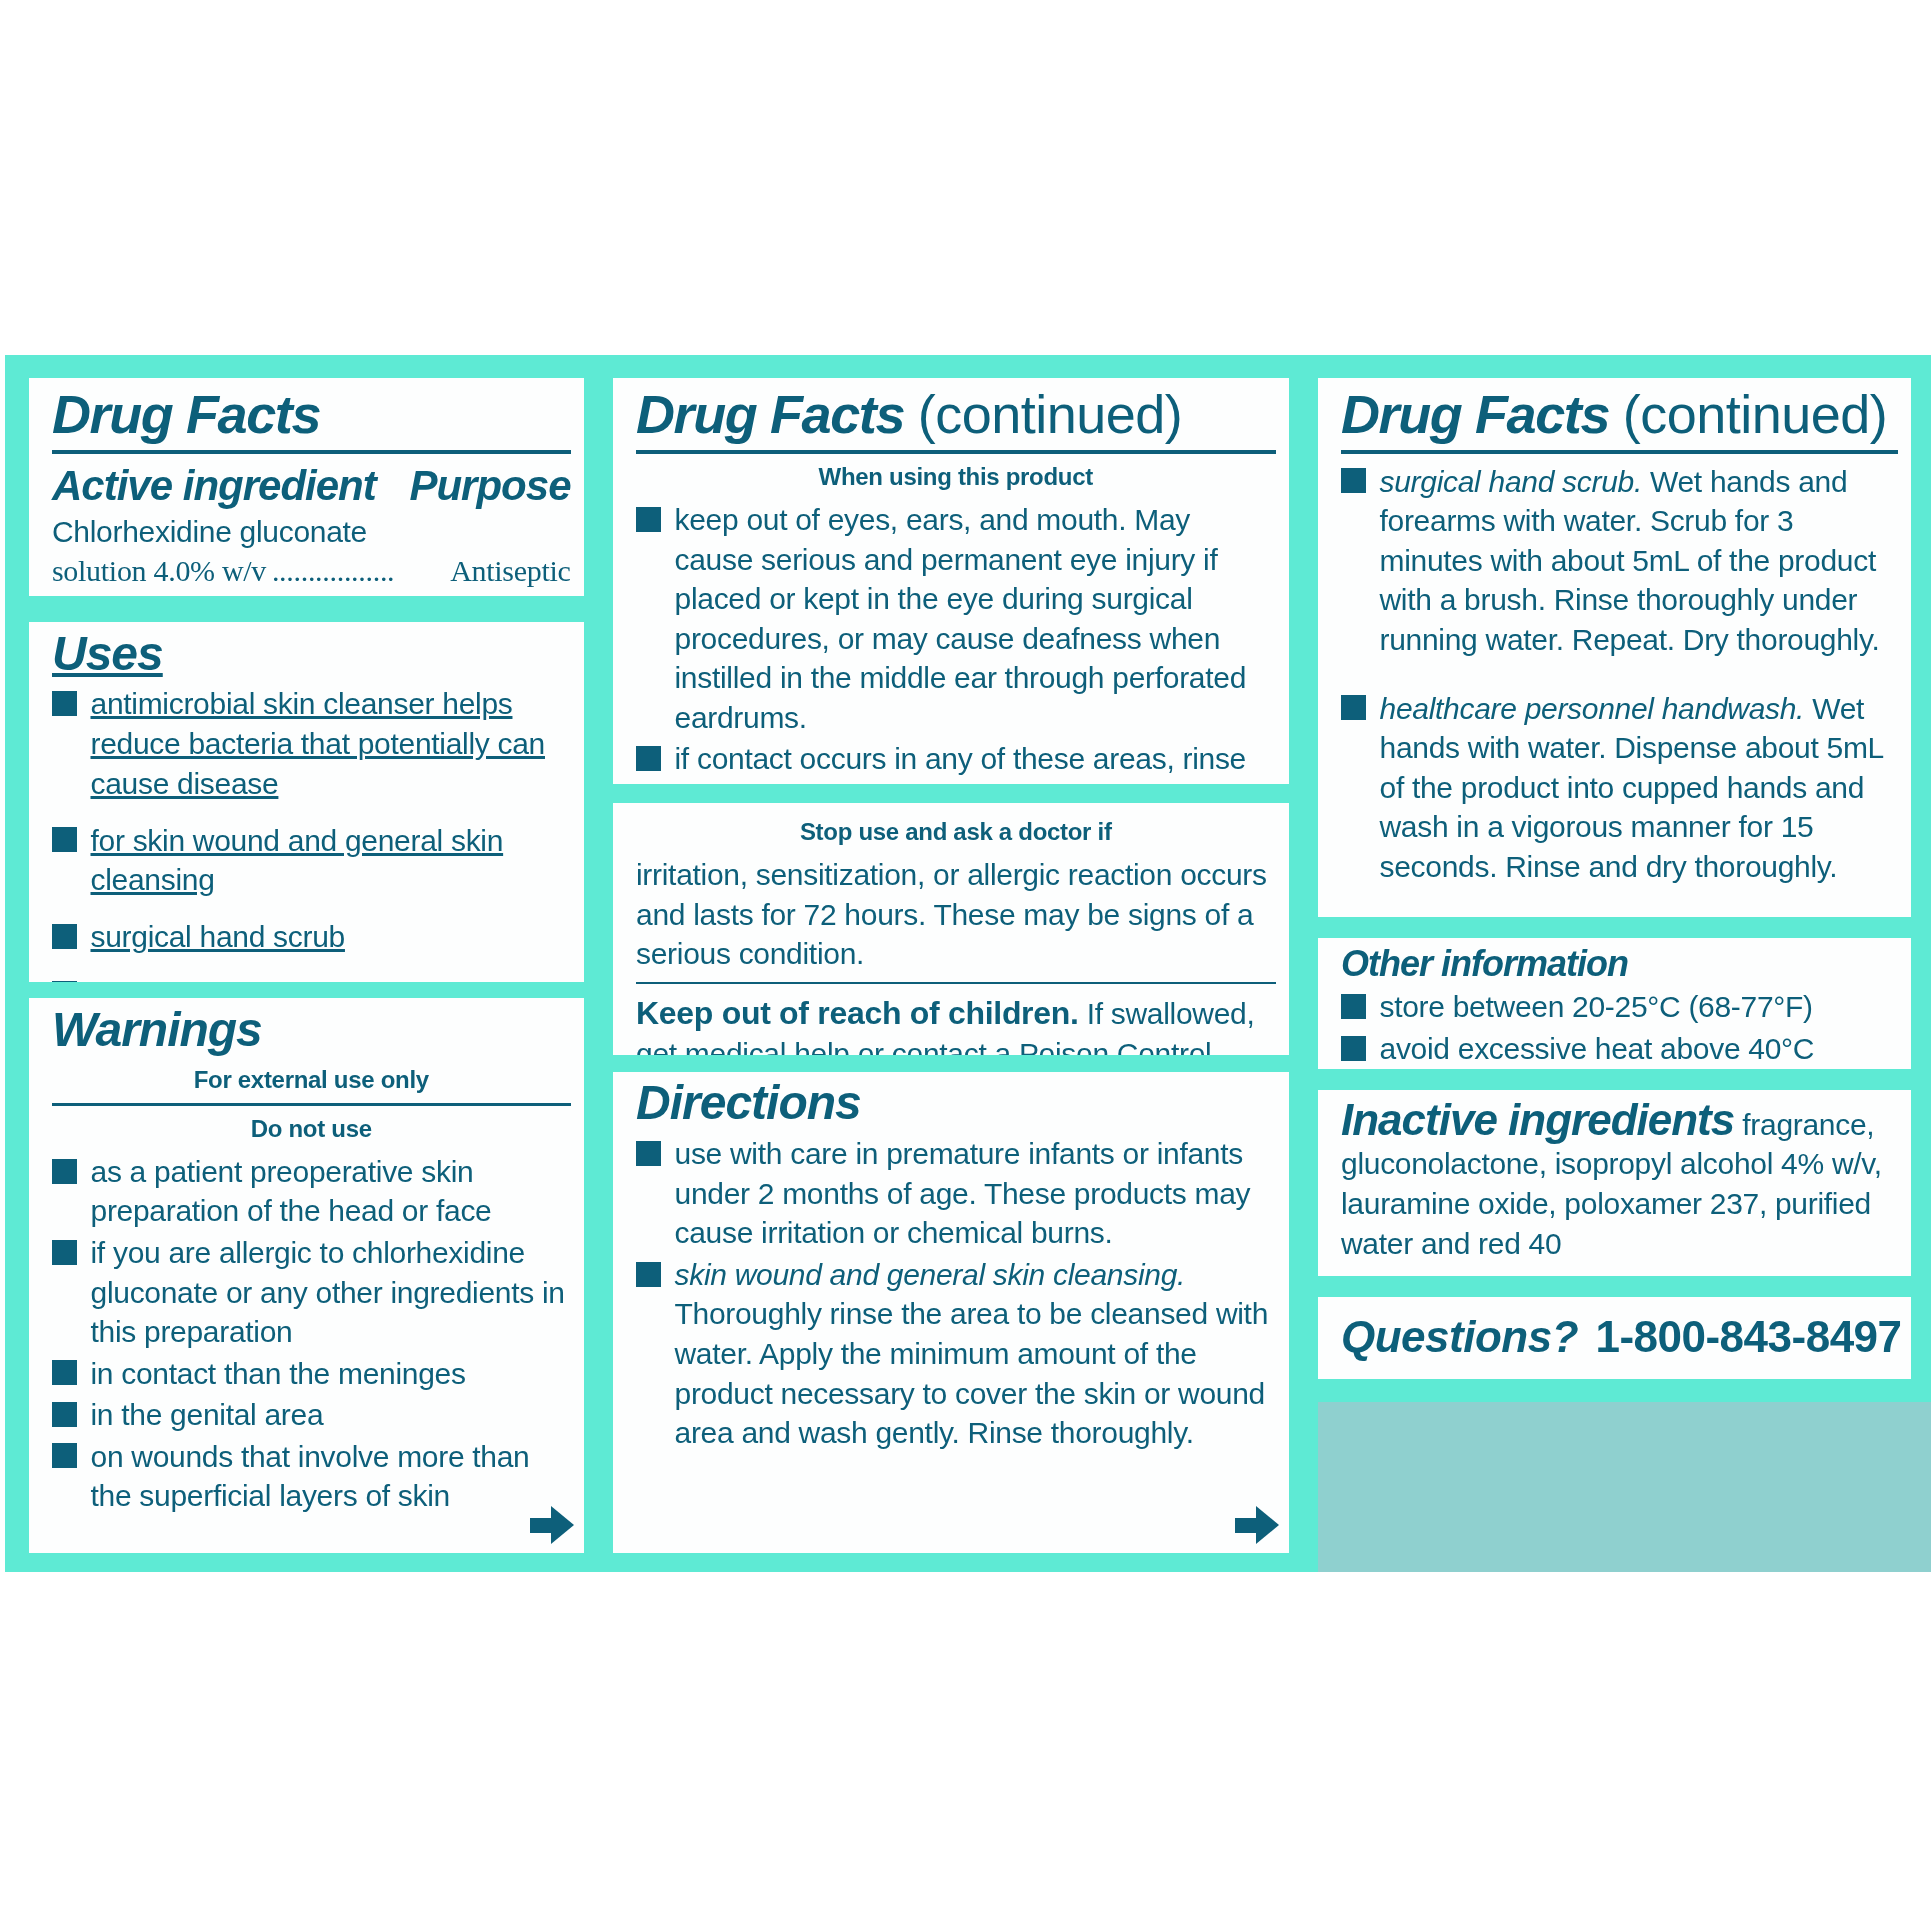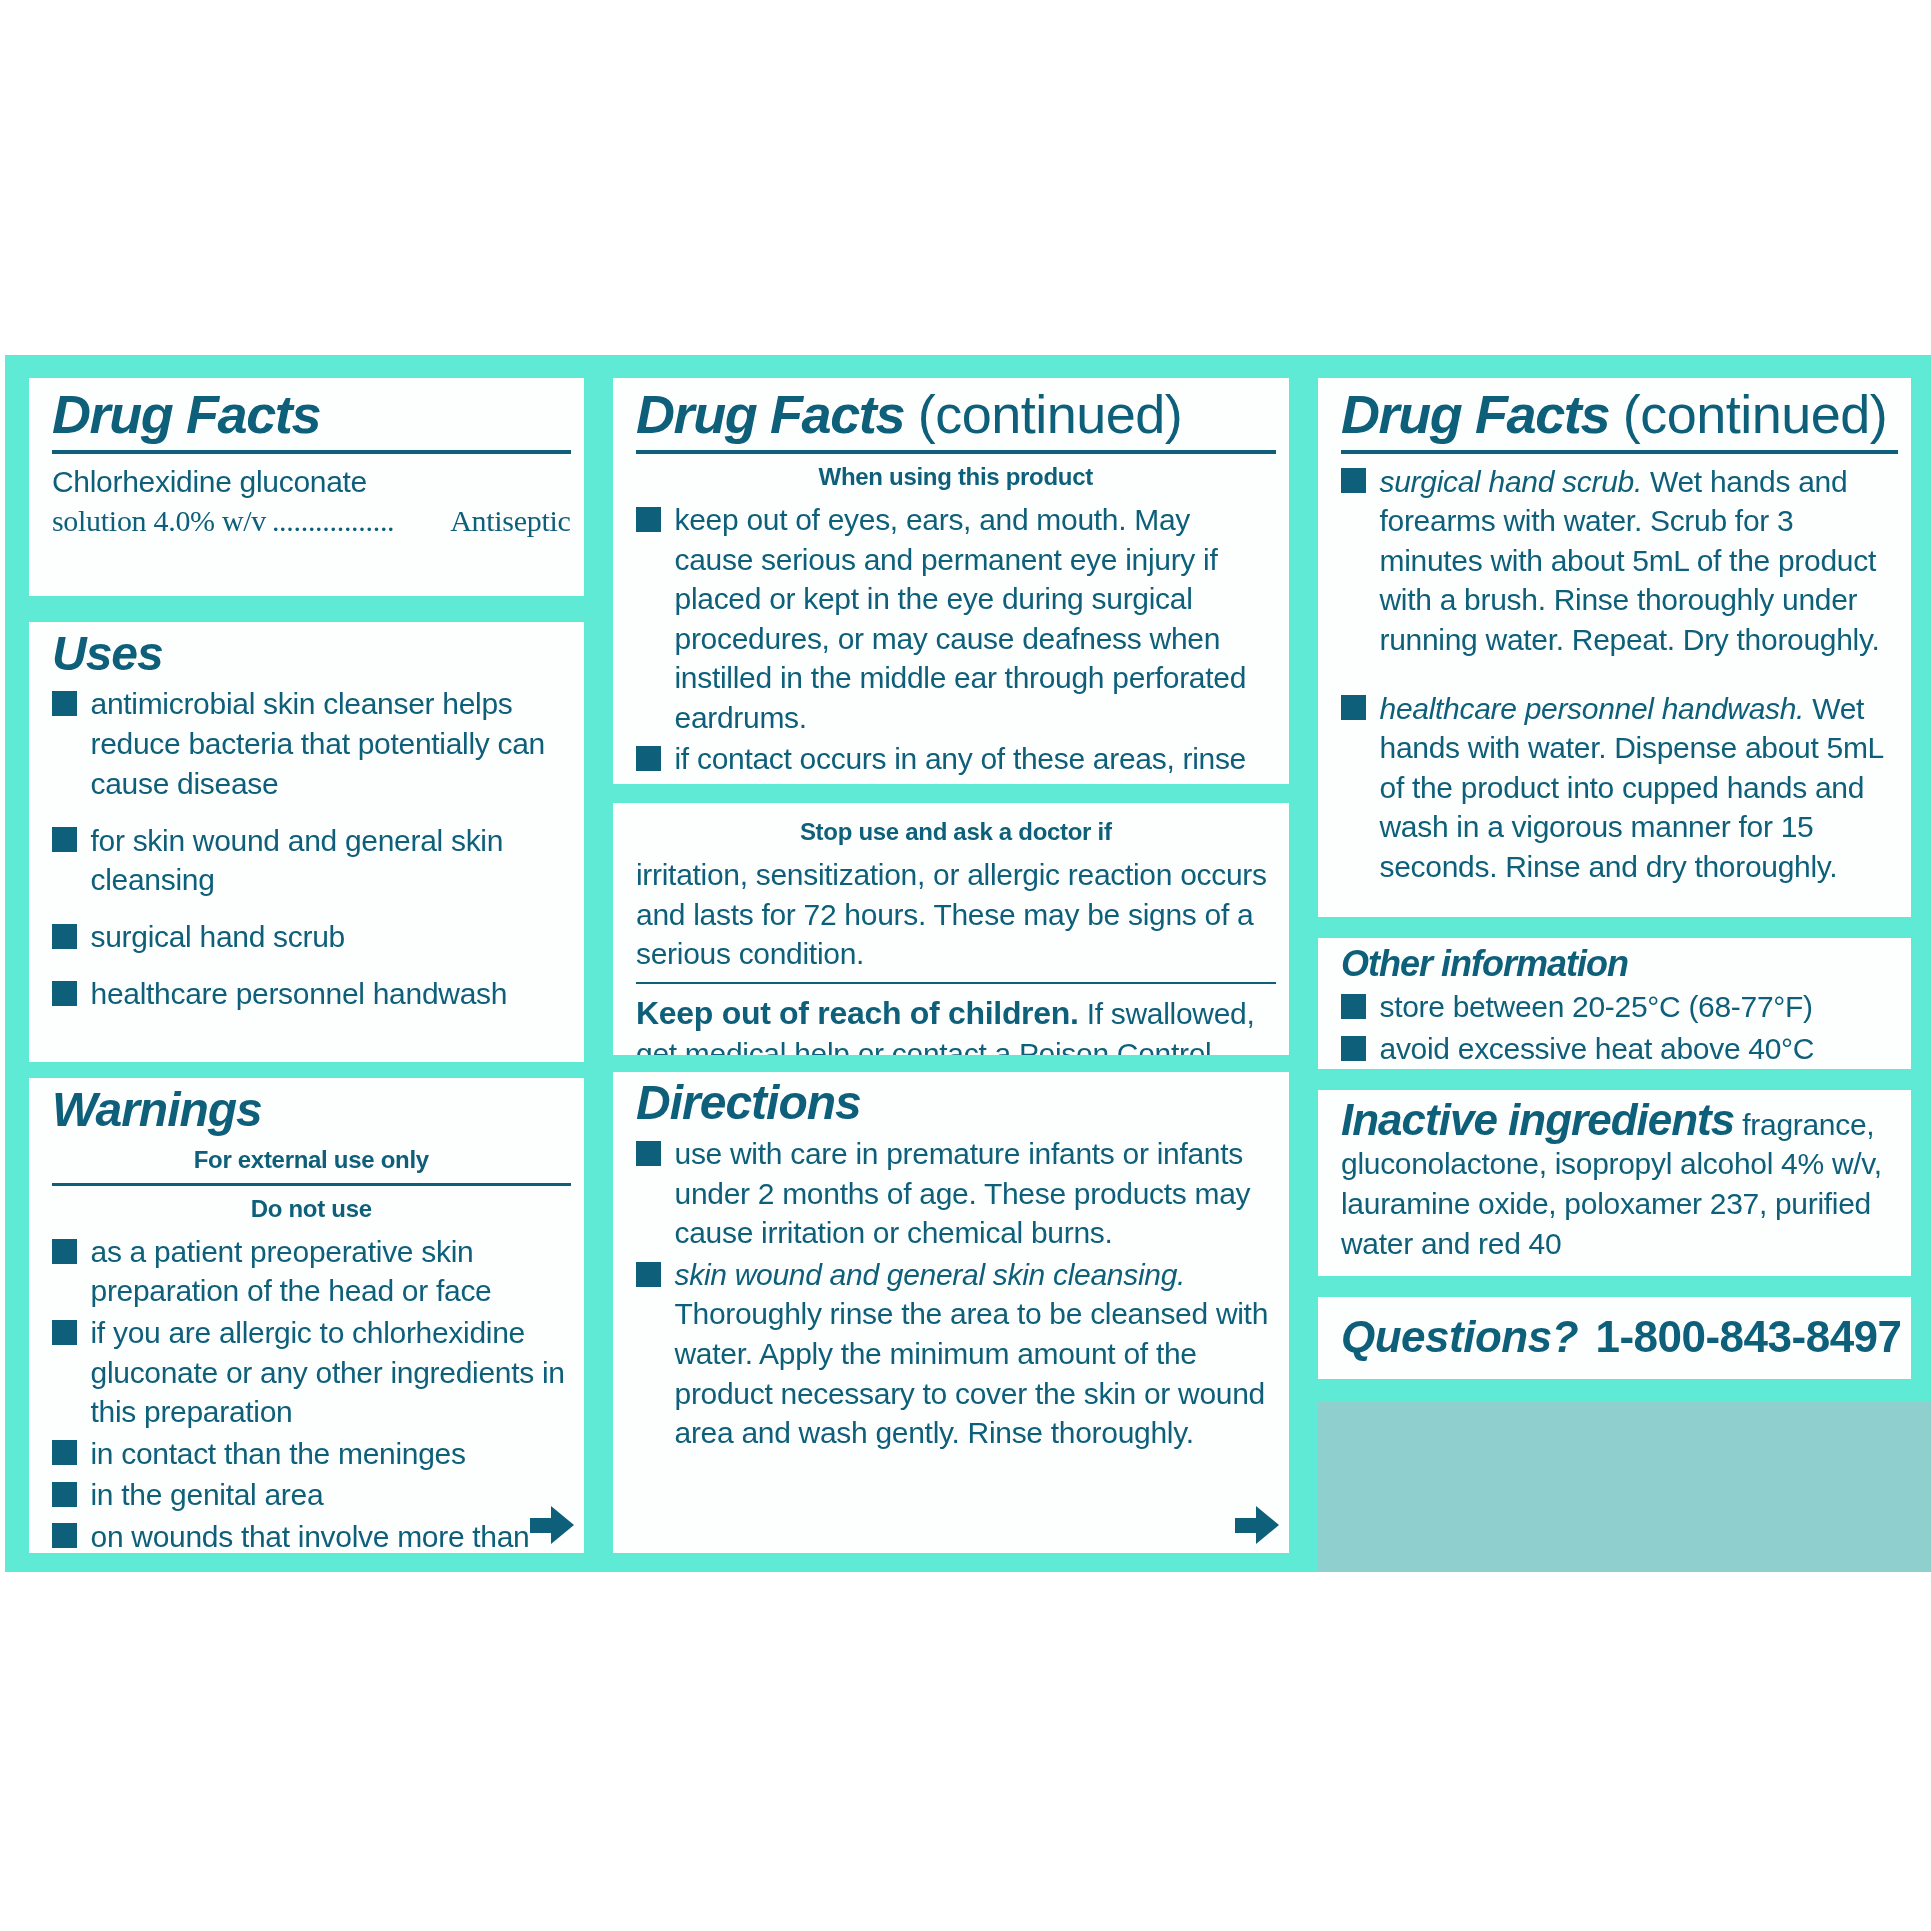--- a/index.html
+++ b/index.html
@@ -14,21 +14,21 @@
   }
   .col{display:flex;flex-direction:column;min-width:0;}
   .col1{width:555px;}
   .col2{width:676px;}
   .col3{flex:1;}
   .box{
     background:#fdfefe;box-sizing:border-box;position:relative;
     padding:5.8px 13.5px 7.7px 23px;overflow:hidden;
   }
   .c1a{height:218px;margin-bottom:26px;}
-  .c1b{height:440px;margin-bottom:16.4px;}
+  .c1b{height:360px;margin-bottom:16.4px;text-decoration:underline;}
   .c1c{flex:1;}
   .c2a{height:406px;margin-bottom:19.3px;}
   .c2b{height:252px;margin-bottom:16.4px;}
   .c2c{flex:1;}
   .c3a{height:539px;margin-bottom:21px;}
   .c3b{height:131px;margin-bottom:21px;}
   .c3c{height:186px;margin-bottom:21px;}
   .c3d{height:82px;margin-bottom:23px;display:flex;align-items:center;}
   .teal-block{flex:1;background:#8fd0cf;margin-right:-22px;margin-bottom:-19.3px;}
 
@@ -66,20 +66,24 @@
 </style>
 </head>
 <body>
 
 <div class="label">
 
   <div class="col col1">
     <div class="box c1a">
       <h1 class="df">Drug Facts</h1>
       <div class="rule"></div>
+      <div class="ai-head">
+        <span>Active ingredient</span>
+        <span>Purpose</span>
+      </div>
       <p class="body" style="margin:1.9px 0 0">Chlorhexidine gluconate</p>
       <div class="dotline">
         <span>solution 4.0% w/v</span>
         <span class="dots">.................</span>
         <span>Antiseptic</span>
       </div>
     </div>
 
     <div class="box c1b">
       <h2 class="section">Uses</h2>

